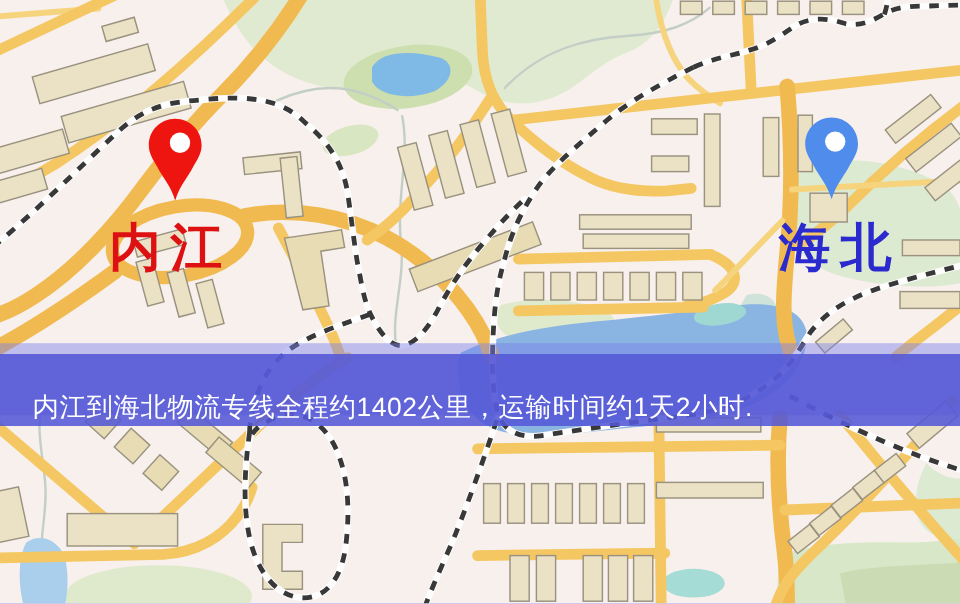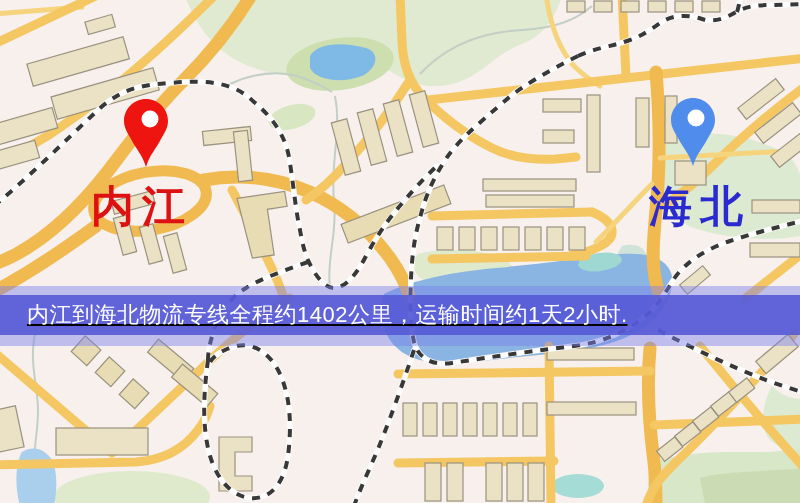--- a/index.html
+++ b/index.html
@@ -19,24 +19,24 @@
   .rw{fill:none;stroke:#fdfdfd;stroke-width:5.5;stroke-linecap:round;}
   .rb{fill:none;stroke:#383838;stroke-width:4;stroke-dasharray:8 8;stroke-linecap:butt;}
   .stream{fill:none;stroke:#c3cfc6;stroke-width:2;}
   .city{font-family:"Liberation Sans", sans-serif;font-size:43px;font-weight:700;letter-spacing:8px;}
   
   .banner-outer{
     position:absolute;left:0;top:286px;width:800px;height:60px;
     background:rgba(122,126,235,0.45);
   }
   .banner-inner{
-    position:absolute;left:0;top:9px;width:800px;height:40px;
+    position:absolute;left:0;top:9px;width:800px;height:60px;
     background:rgba(84,88,214,0.88);
-    display:flex;align-items:center;
-    box-sizing:border-box;padding-left:27px;text-decoration:underline;
+    display:flex;align-items:flex-end;
+    box-sizing:border-box;padding-left:27px;
   }
   .banner-inner span{
     color:#ffffff;font-size:22px;letter-spacing:0.5px;white-space:nowrap;
   }
 </style>
 </head>
 <body>
 
 <div class="stage">
 

